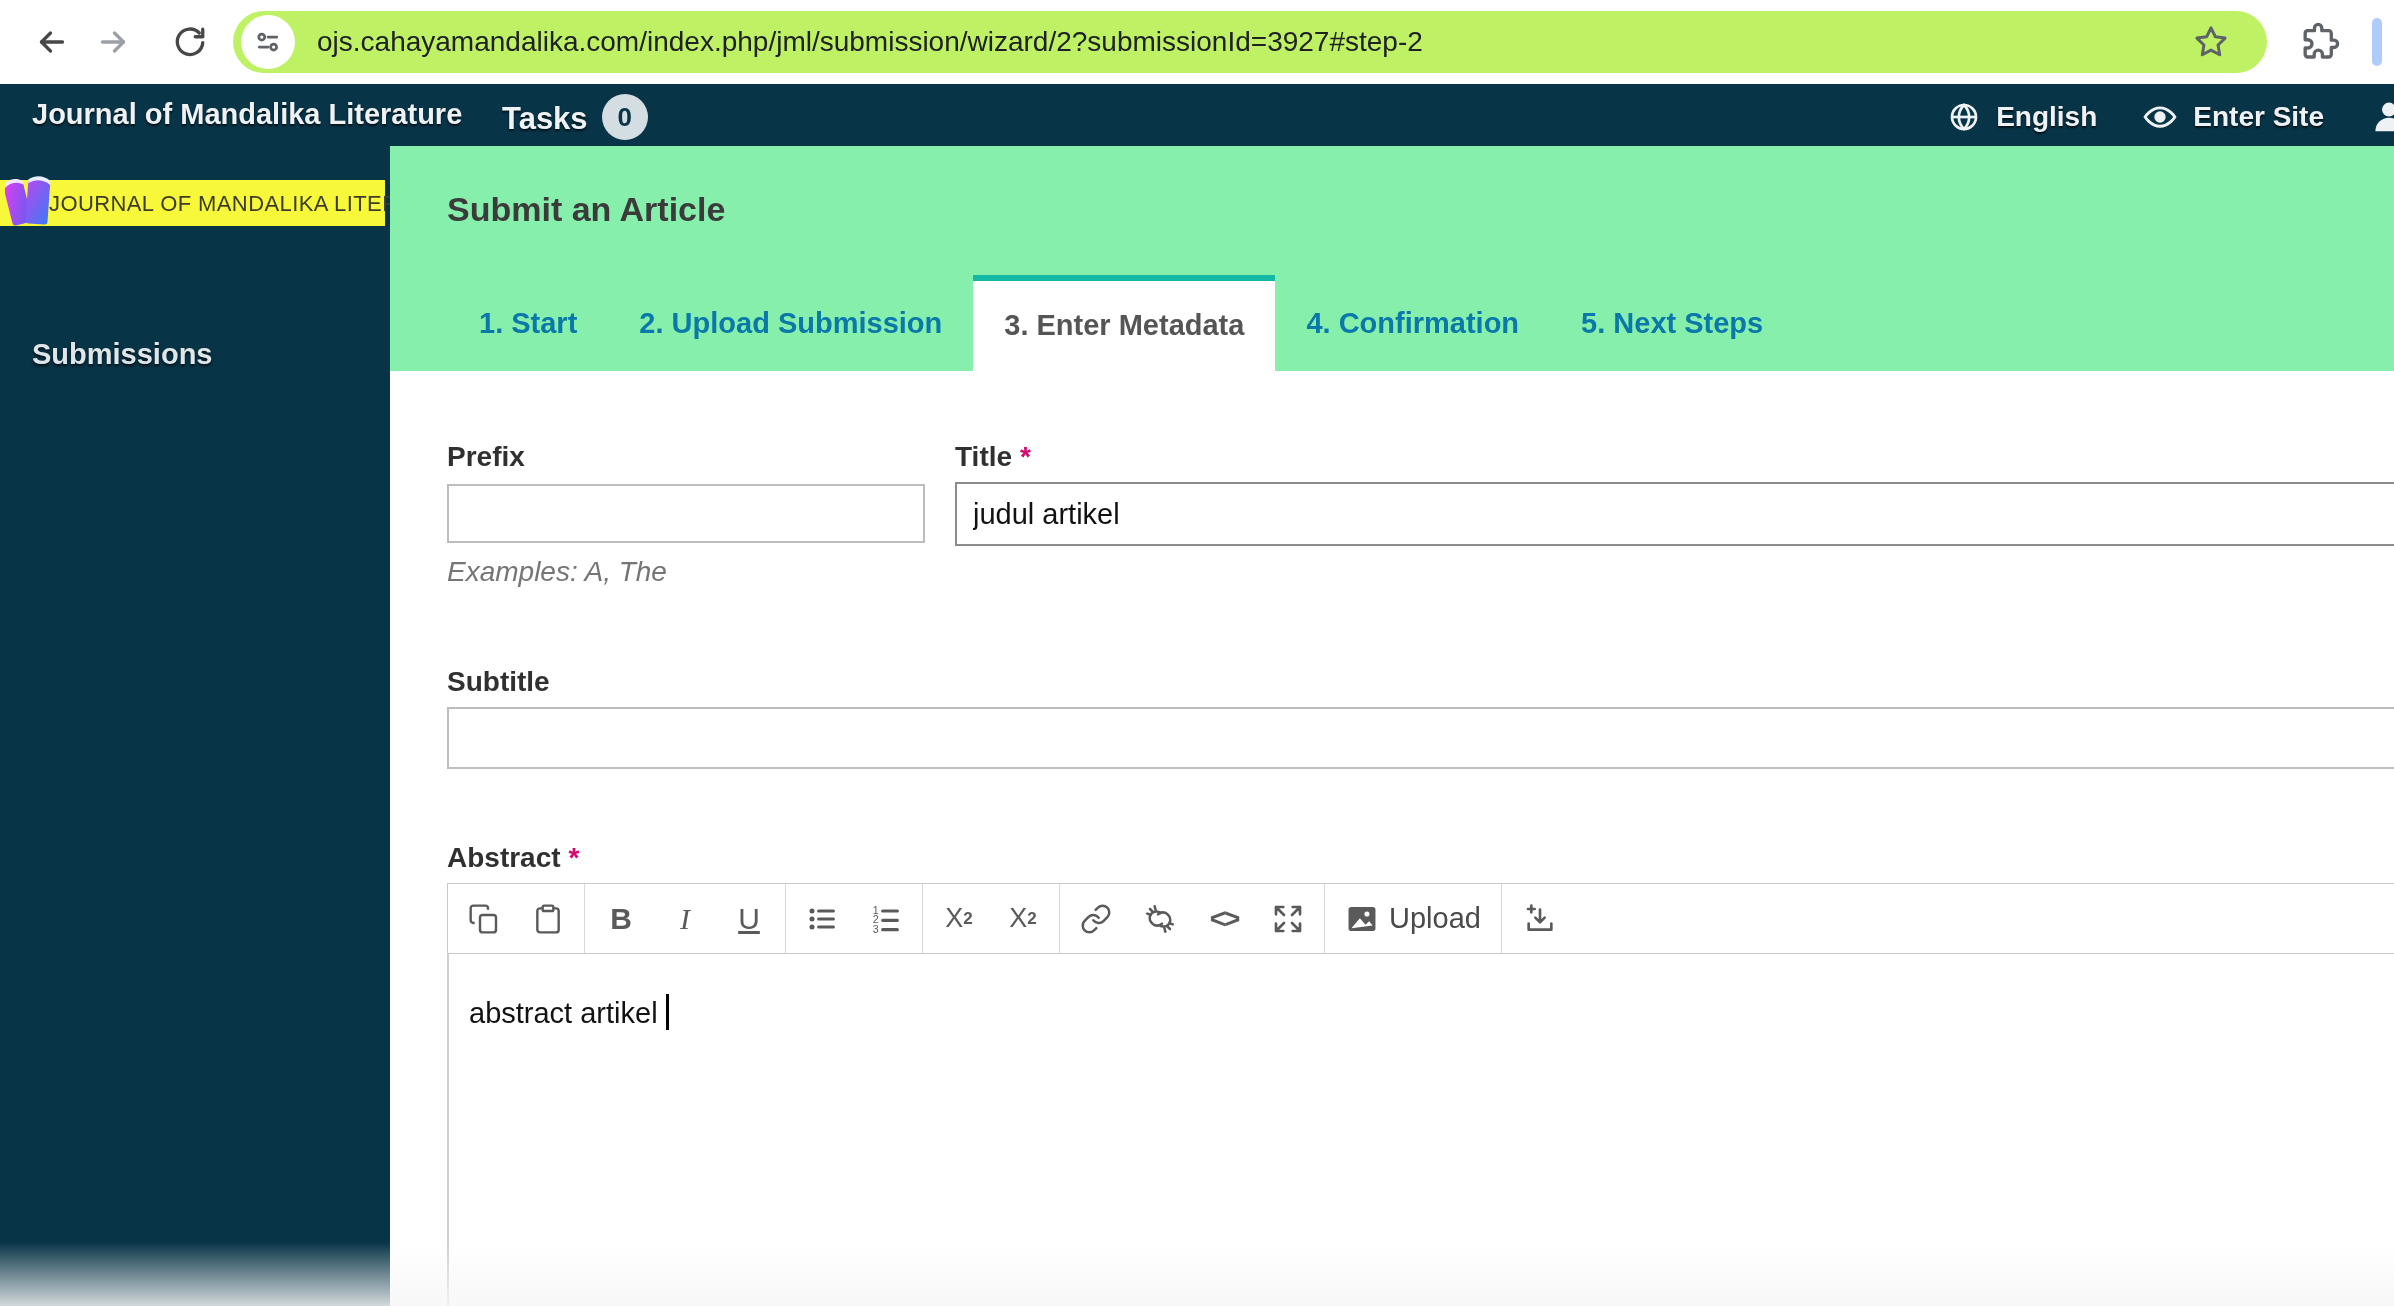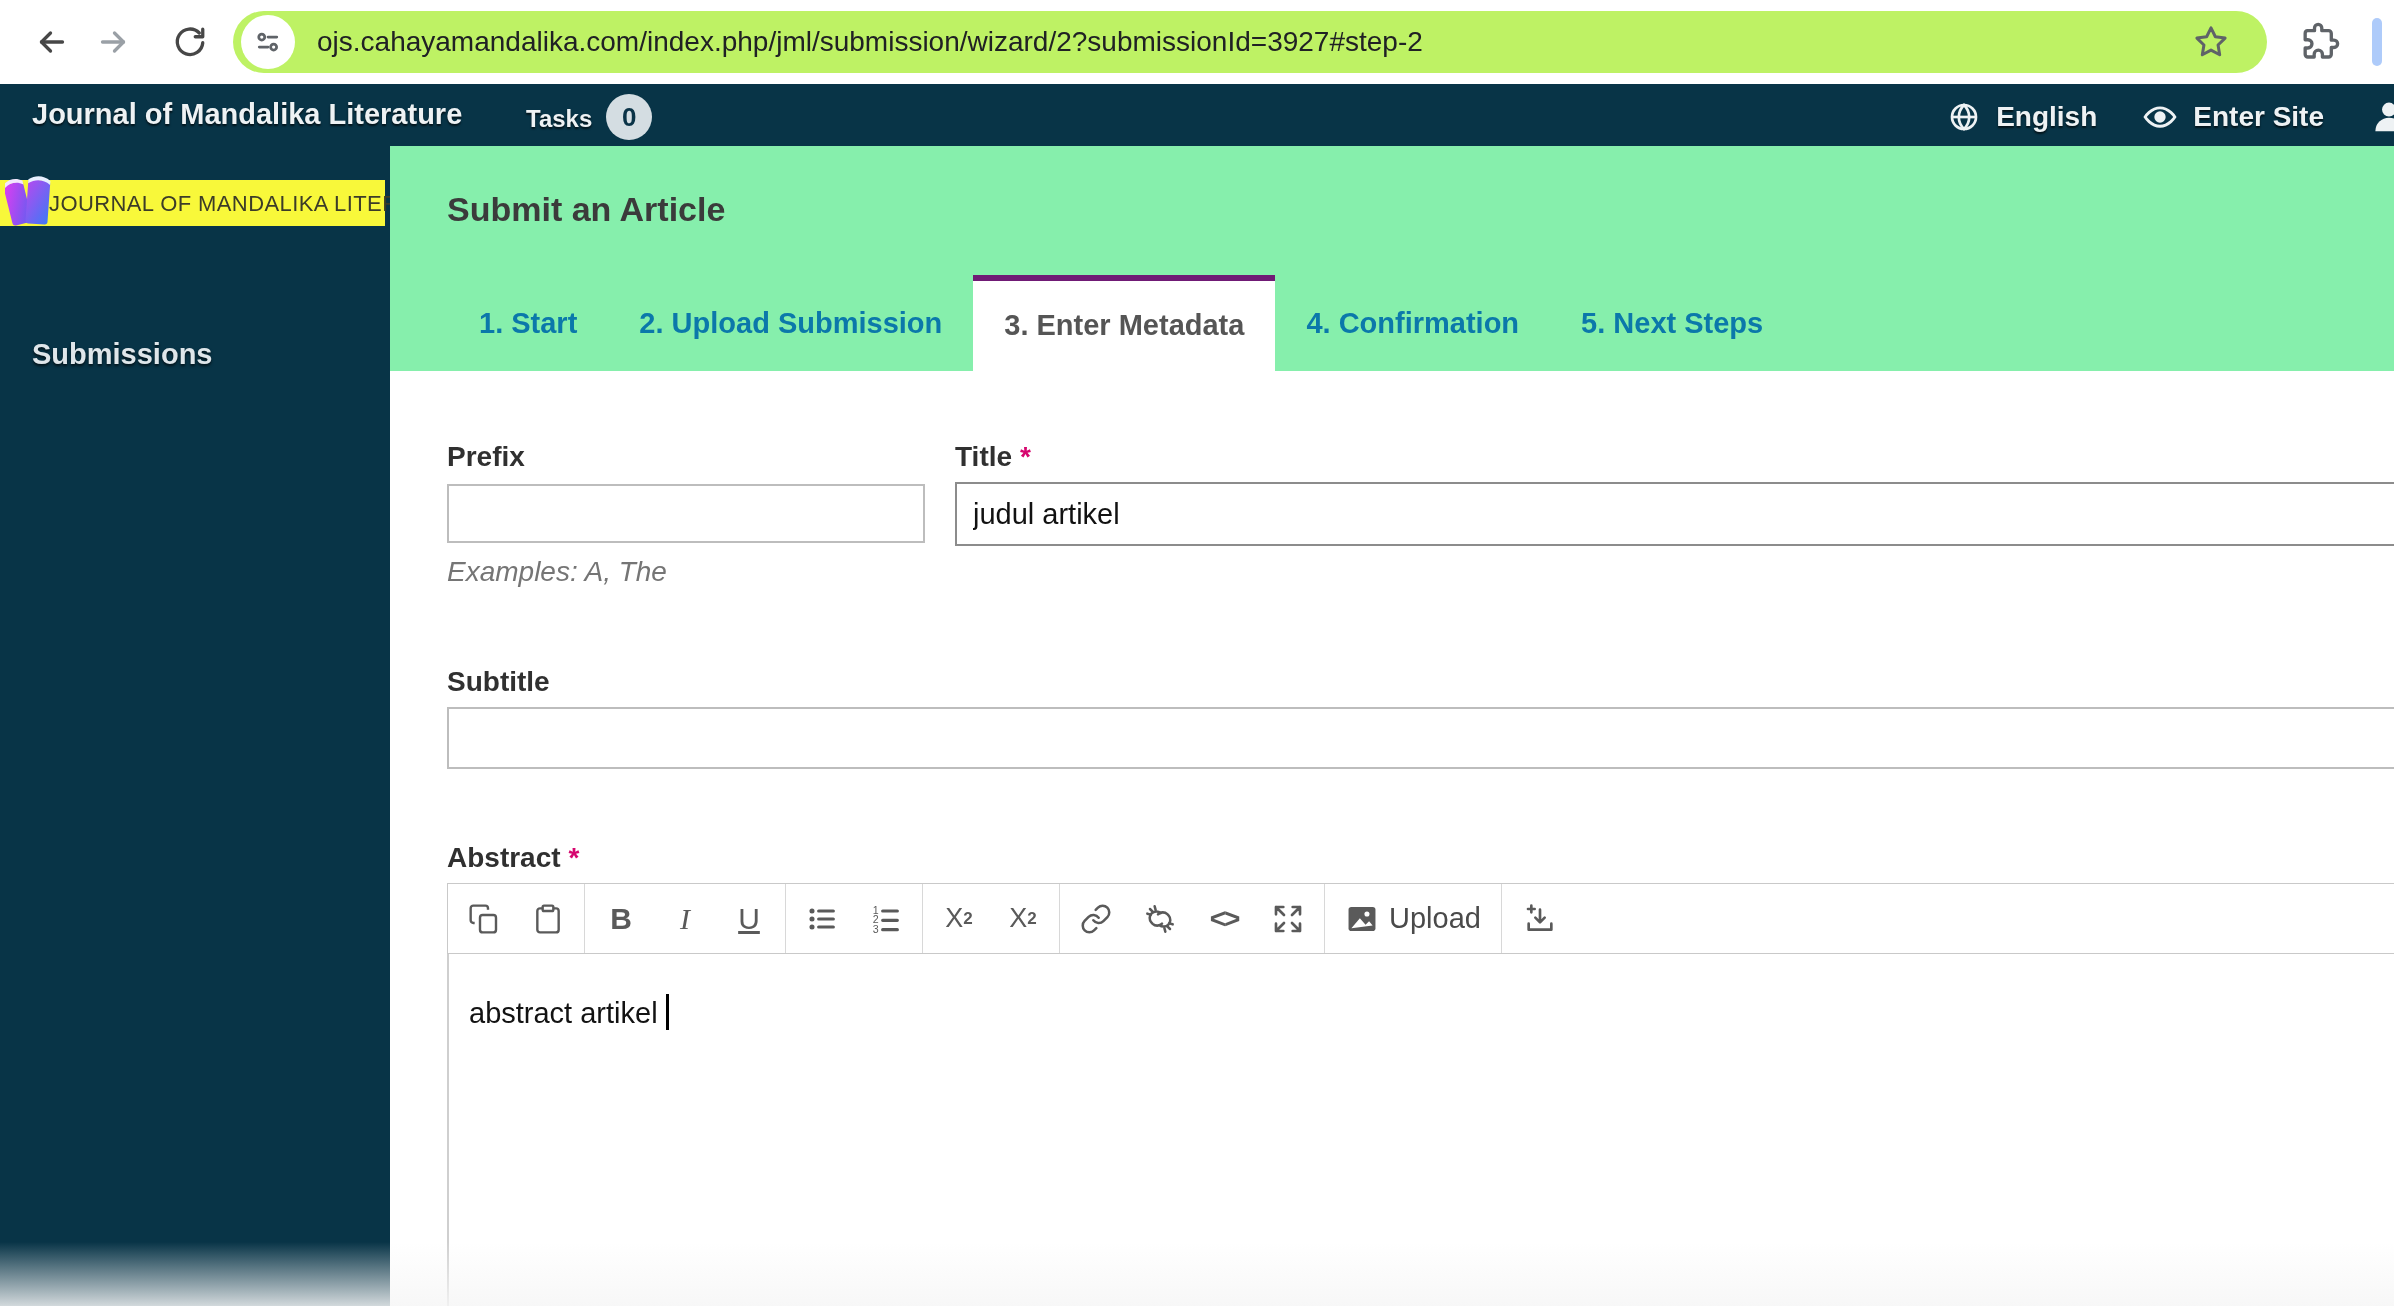--- a/index.html
+++ b/index.html
@@ -34,21 +34,21 @@
   
   .topbar {
     position:absolute; left:0; top:84px; width:2394px; height:62px;
     background:#083447; color:#eef2f4; overflow:hidden;
   }
   .topbar .brand {
     position:absolute; left:32px; top:14px; font-size:29px; font-weight:bold;
     text-shadow:0 2px 2px rgba(0,0,0,.65);
   }
   .tasks { position:absolute; left:502px; top:14px; display:flex; align-items:center; gap:14px; cursor:default; }
-  .tasks .lbl { font-size:24px; font-weight:bold; text-shadow:0 2px 2px rgba(0,0,0,.65);margin-left:24px; }
+  .tasks .lbl { font-size:31px; font-weight:bold; text-shadow:0 2px 2px rgba(0,0,0,.65); }
   .tasks .badge {
     width:46px; height:46px; margin-top:-4px; border-radius:50%; background:#d4dde2; color:#0a3347;
     font-size:26px; font-weight:bold; display:flex; align-items:center; justify-content:center;
   }
   .topbar-right { position:absolute; right:-14px; top:14px; display:flex; align-items:center; gap:46px; }
   .topbar-link { display:flex; align-items:center; gap:16px; font-size:28px; font-weight:bold; text-shadow:0 2px 2px rgba(0,0,0,.65); }
 
   
   .sidebar {
     position:absolute; left:0; top:146px; width:390px; height:1160px;
@@ -69,21 +69,21 @@
   
   .main { position:absolute; left:390px; top:146px; width:2004px; height:1160px; background:#ffffff; }
   .gray-head { position:absolute; left:0; top:0; width:2004px; height:225px; background:#86efac; }
   .page-title { position:absolute; left:57px; top:44px; font-size:34px; font-weight:bold; color:#3b3b3b; }
   .tabs { position:absolute; left:58px; bottom:0; display:flex; align-items:flex-end; }
   .tab {
     height:96px; line-height:96px; padding:0 31px; font-size:29px; font-weight:bold;
     color:#0b78aa; white-space:nowrap; cursor:pointer;
   }
   .tab.active {
-    background:#ffffff; border-top:6px solid #701a75; line-height:88px; color:#555555; cursor:default;text-align:center;
+    background:#ffffff; border-top:6px solid #14b8a6; line-height:88px; color:#555555; cursor:default;text-align:center;
   }
 
   
   .flabel { position:absolute; font-size:28px; font-weight:bold; color:#303030; }
   .req { color:#d6076f; margin-left:8px; }
   .tinput {
     position:absolute; border:2px solid #bdbdbd; background:#ffffff; font-family:"Liberation Sans",sans-serif;
     font-size:29px; color:#111; padding:0 16px; outline:none;
   }
   .help-text { position:absolute; font-size:28px; font-style:italic; color:#757575; }

